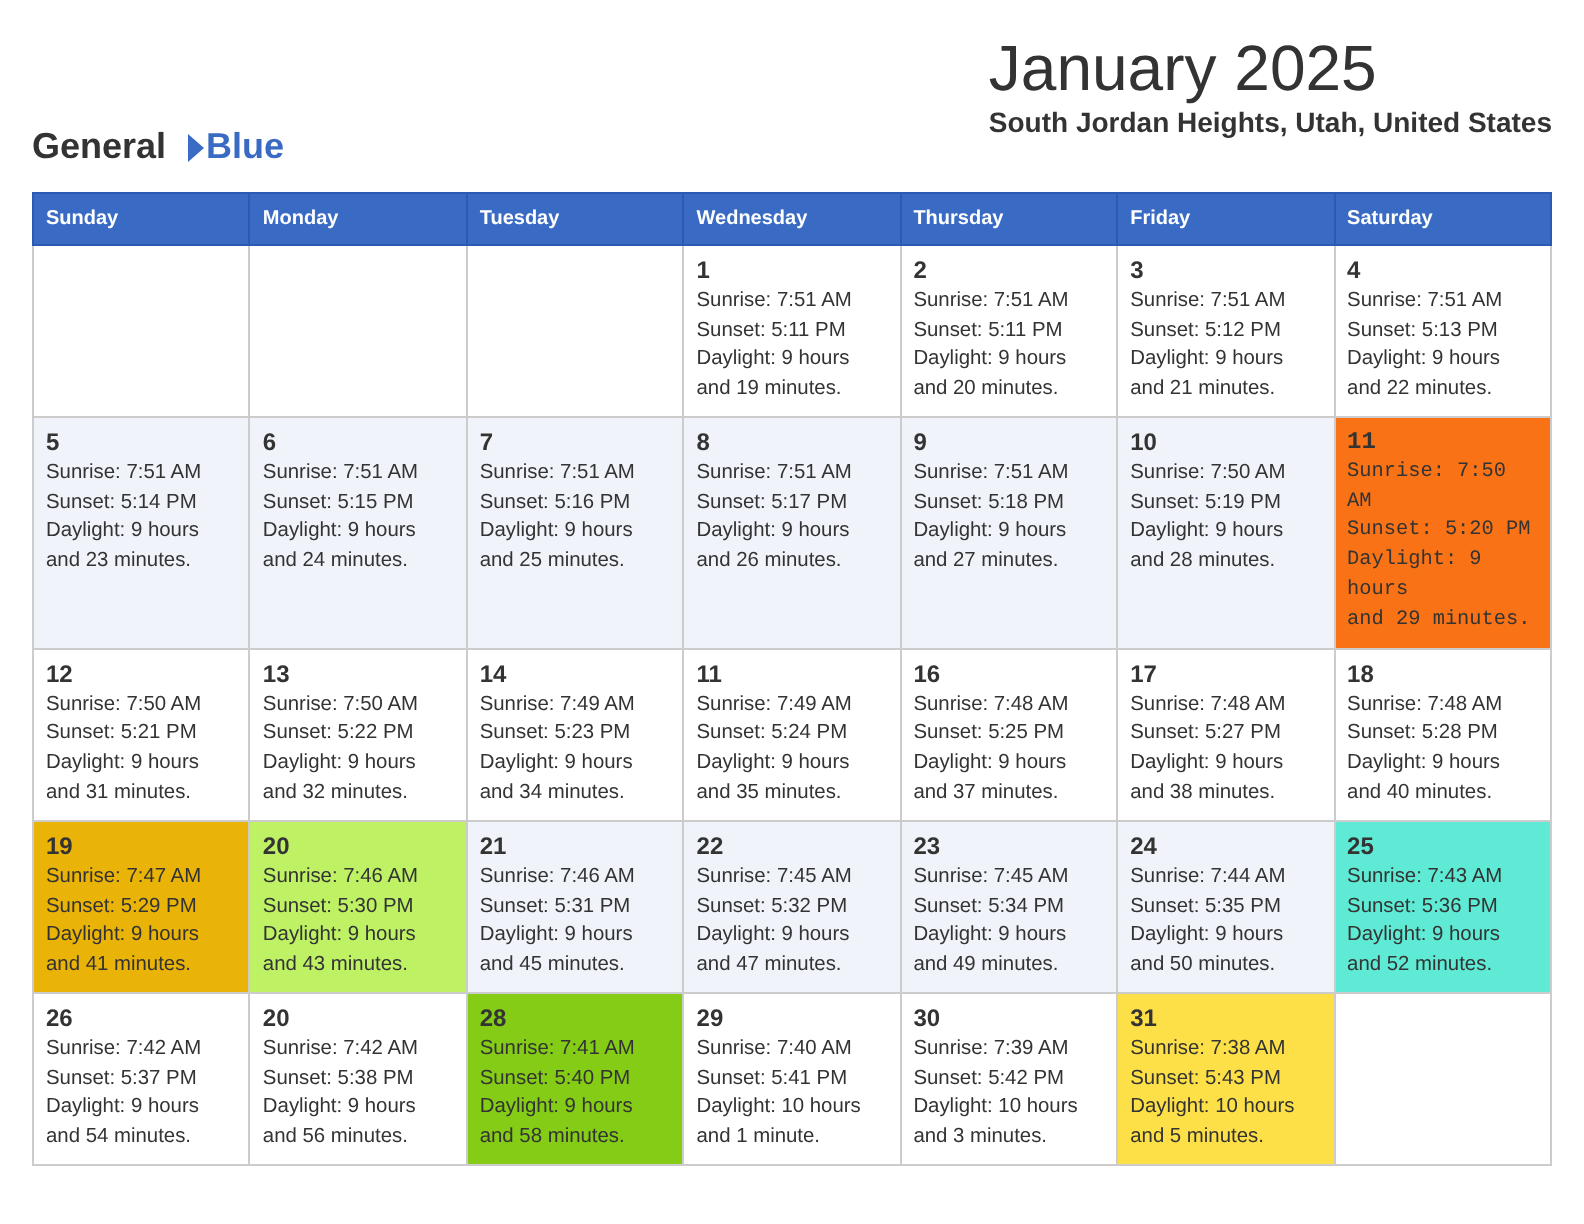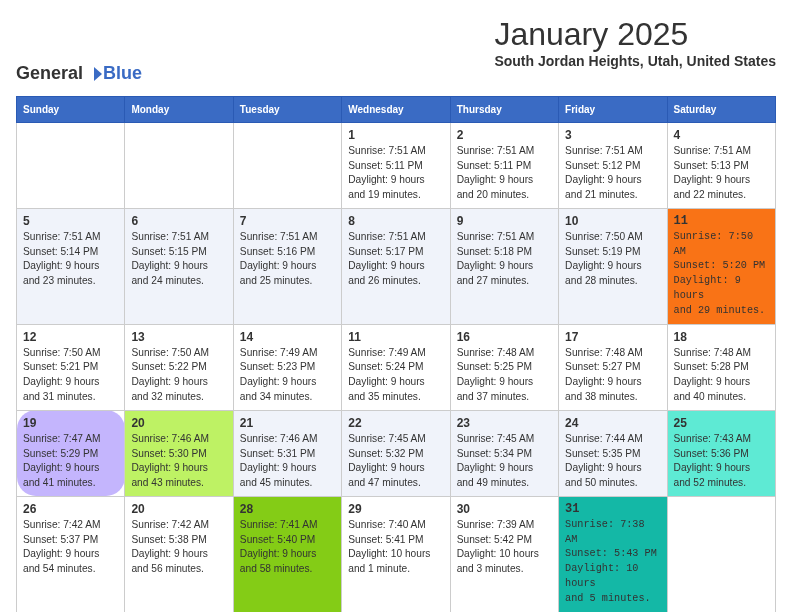--- a/index.html
+++ b/index.html
@@ -198,21 +198,21 @@
         <td style="background: rgb(255, 255, 255);">
           <span class="day-number">17</span>
           <div class="day-info">Sunrise: 7:48 AM<br>Sunset: 5:27 PM<br>Daylight: 9 hours<br>and 38 minutes.</div>
         </td>
         <td style="background: rgb(255, 255, 255);">
           <span class="day-number">18</span>
           <div class="day-info">Sunrise: 7:48 AM<br>Sunset: 5:28 PM<br>Daylight: 9 hours<br>and 40 minutes.</div>
         </td>
       </tr>
       <tr>
-        <td style="background: #c4b5fd; border-radius: 19px;">
+        <td style="background: #eab308;">
           <span class="day-number">19</span>
           <div class="day-info">Sunrise: 7:47 AM<br>Sunset: 5:29 PM<br>Daylight: 9 hours<br>and 41 minutes.</div>
         </td>
         <td style="background: #bef264;">
           <span class="day-number">20</span>
           <div class="day-info">Sunrise: 7:46 AM<br>Sunset: 5:30 PM<br>Daylight: 9 hours<br>and 43 minutes.</div>
         </td>
         <td style="background: rgb(240, 243, 250);">
           <span class="day-number">21</span>
           <div class="day-info">Sunrise: 7:46 AM<br>Sunset: 5:31 PM<br>Daylight: 9 hours<br>and 45 minutes.</div>
@@ -248,20 +248,20 @@
           <div class="day-info">Sunrise: 7:41 AM<br>Sunset: 5:40 PM<br>Daylight: 9 hours<br>and 58 minutes.</div>
         </td>
         <td style="background: rgb(255, 255, 255);">
           <span class="day-number">29</span>
           <div class="day-info">Sunrise: 7:40 AM<br>Sunset: 5:41 PM<br>Daylight: 10 hours<br>and 1 minute.</div>
         </td>
         <td style="background: rgb(255, 255, 255);">
           <span class="day-number">30</span>
           <div class="day-info">Sunrise: 7:39 AM<br>Sunset: 5:42 PM<br>Daylight: 10 hours<br>and 3 minutes.</div>
         </td>
-        <td style="background: #14b8a6; font-family: Liberation Mono, monospace;">
+        <td style="background: #fde047;">
           <span class="day-number">31</span>
           <div class="day-info">Sunrise: 7:38 AM<br>Sunset: 5:43 PM<br>Daylight: 10 hours<br>and 5 minutes.</div>
         </td>
         <td class="empty-cell" style="background: rgb(255, 255, 255);"></td>
       </tr>
     </tbody>
 </table>
 
 </body></html>

